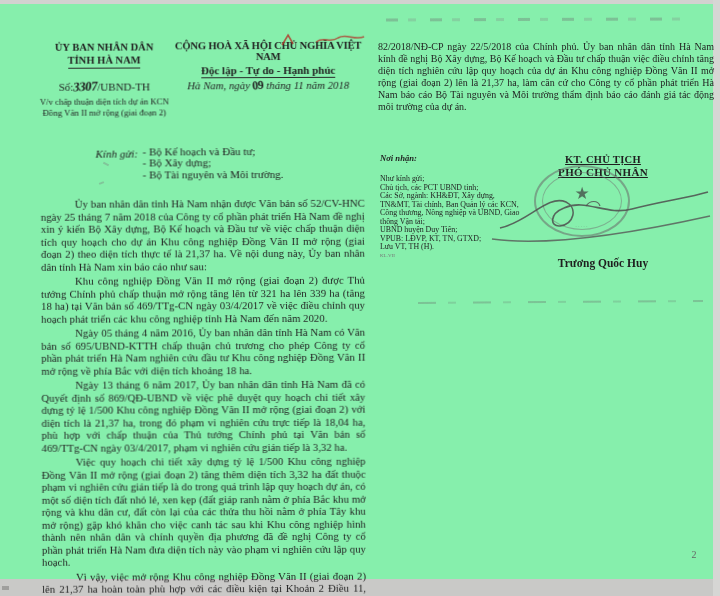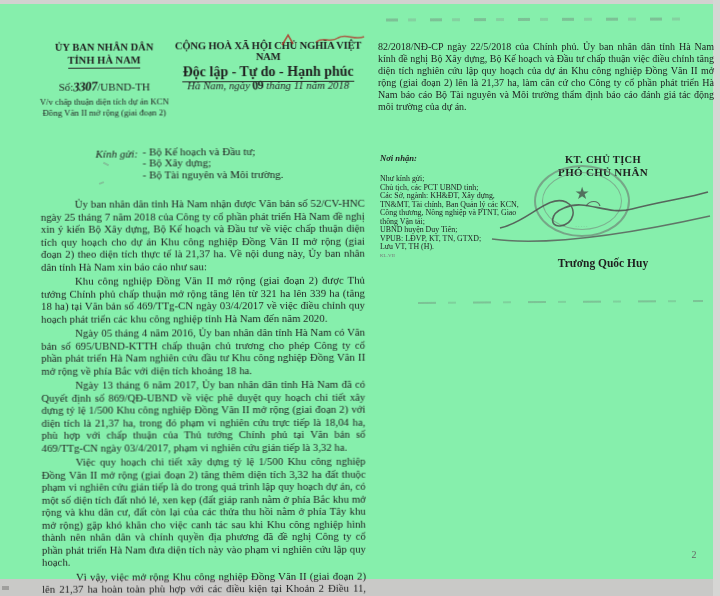--- a/index.html
+++ b/index.html
@@ -19,21 +19,21 @@
   .pg2{position:absolute;left:378px;top:0;width:342px;height:596px;filter:blur(0.22px);}
 
   
   .issuer{position:absolute;left:28px;top:41px;width:152px;text-align:center;font-weight:bold;font-size:10.5px;line-height:13px;}
   .issuer .u{border-bottom:1.2px solid #2a2a2a;padding-bottom:1px;display:inline-block;}
   .doc-number{position:absolute;left:28px;top:79px;width:152px;text-align:center;font-size:11px;}
   .hand-num{display:inline-block;font-weight:bold;font-size:13px;transform:skewX(-8deg) rotate(-2deg);letter-spacing:-.5px;}
   .subject{position:absolute;left:12px;top:97px;width:184px;text-align:center;font-size:8.8px;line-height:10.5px;}
   .motto{position:absolute;left:163px;top:41px;width:210px;text-align:center;}
   .motto1{font-weight:bold;font-size:10.6px;letter-spacing:-.2px;}
-  .motto2{font-weight:bold;font-size:14px;margin-top:2px;}
+  .motto2{font-weight:bold;font-size:11px;margin-top:2px;}
   .motto2 .u{border-bottom:1.2px solid #2a2a2a;padding-bottom:1px;display:inline-block;}
   .dateline{position:absolute;left:163px;top:79px;width:210px;text-align:center;font-style:italic;font-size:10.8px;}
   .hand-day{display:inline-block;font-weight:bold;font-style:normal;font-size:12px;transform:rotate(-4deg);letter-spacing:-.5px;}
   .redink{position:absolute;left:268px;top:33px;width:104px;height:18px;}
 
   .salutation{position:absolute;left:95px;top:148px;font-size:11px;font-style:italic;}
   .recipients{position:absolute;left:142px;top:147px;font-size:11px;line-height:11.4px;}
 
   .body1{position:absolute;left:40px;top:198px;width:324px;font-size:10.8px;line-height:12.5px;text-align:justify;}
   .body1 p{margin:0 0 2px 0;text-indent:34px;}
@@ -44,21 +44,21 @@
   .body2{position:absolute;left:0;top:41px;width:336px;font-size:10px;line-height:12px;text-align:justify;}
   .body2 p{margin:0;}
   .body2 p.indent{text-indent:34px;margin-top:9px;}
   .tail-stroke{display:inline-block;width:26px;height:7px;border-bottom:1.3px solid #3c3c3c;transform:translateY(-3px) rotate(-8deg);}
 
   .cc{position:absolute;left:2px;top:153px;width:180px;}
   .cc-label{font-weight:bold;font-style:italic;font-size:8.6px;margin-bottom:12px;}
   .cc-item{font-size:7.9px;line-height:8.5px;}
   .cc-code{font-size:5px;color:#777;margin-top:1px;}
 
-  .signblock{position:absolute;left:110px;top:154px;width:230px;text-align:center;}
+  .signblock{position:absolute;left:110px;top:154px;width:230px;text-align:center;text-decoration:underline;}
   .sign-t1{font-weight:bold;font-size:10.5px;letter-spacing:.3px;}
   .sign-t2{font-weight:bold;font-size:11px;letter-spacing:.3px;margin-top:1px;}
   .sign-name{position:absolute;left:110px;top:257px;width:230px;text-align:center;font-weight:bold;font-size:11.5px;}
 
   .seal{position:absolute;left:156px;top:165px;width:92px;height:68px;border-radius:50%;
     border:2.5px solid rgba(105,105,105,.55);}
   .seal .inner{position:absolute;left:6px;top:5px;right:6px;bottom:5px;border-radius:50%;border:1px solid rgba(115,115,115,.5);}
   .seal .star{position:absolute;left:0;right:0;top:16px;text-align:center;font-size:17px;color:rgba(60,60,60,.7);}
   .seal .ring-txt{position:absolute;left:0;right:0;top:6px;text-align:center;font-size:5px;color:rgba(90,90,90,.55);letter-spacing:2px;}
   .seal .ring-txt2{position:absolute;left:0;right:0;bottom:6px;text-align:center;font-size:5px;color:rgba(90,90,90,.55);letter-spacing:1px;}
@@ -137,21 +137,21 @@
     <div class="body2">
       <p>82/2018/NĐ-CP ngày 22/5/2018 của Chính phủ. Ủy ban nhân dân tỉnh Hà Nam kính đề nghị Bộ Xây dựng, Bộ Kế hoạch và Đầu tư chấp thuận việc điều chỉnh tăng diện tích nghiên cứu lập quy hoạch của dự án Khu công nghiệp Đồng Văn II mở rộng (giai đoạn 2) lên là 21,37 ha, làm căn cứ cho Công ty cổ phần phát triển Hà Nam báo cáo Bộ Tài nguyên và Môi trường thẩm định báo cáo đánh giá tác động môi trường của dự án.</p>
     </div>
 
     <div class="cc">
       <div class="cc-label">Nơi nhận:</div>
       <div class="cc-item">Như kính gửi;</div>
       <div class="cc-item">Chủ tịch, các PCT UBND tỉnh;</div>
       <div class="cc-item">Các Sở, ngành: KH&amp;ĐT, Xây dựng,</div>
       <div class="cc-item">TN&amp;MT, Tài chính, Ban Quản lý các KCN,</div>
-      <div class="cc-item">Công thương, Nông nghiệp và PTNT, Giao</div>
+      <div class="cc-item">Công thương, Nông nghiệp và UBND, Giao</div>
       <div class="cc-item">thông Vận tải;</div>
       <div class="cc-item">UBND huyện Duy Tiên;</div>
       <div class="cc-item">VPUB: LĐVP, KT, TN, GTXD;</div>
       <div class="cc-item">Lưu VT, TH (H).</div>
       <div class="cc-code">KL.VII</div>
     </div>
 
     <div class="signblock">
       <div class="sign-t1">KT. CHỦ TỊCH</div>
       <div class="sign-t2">PHÓ CHỦ NHÂN</div>

